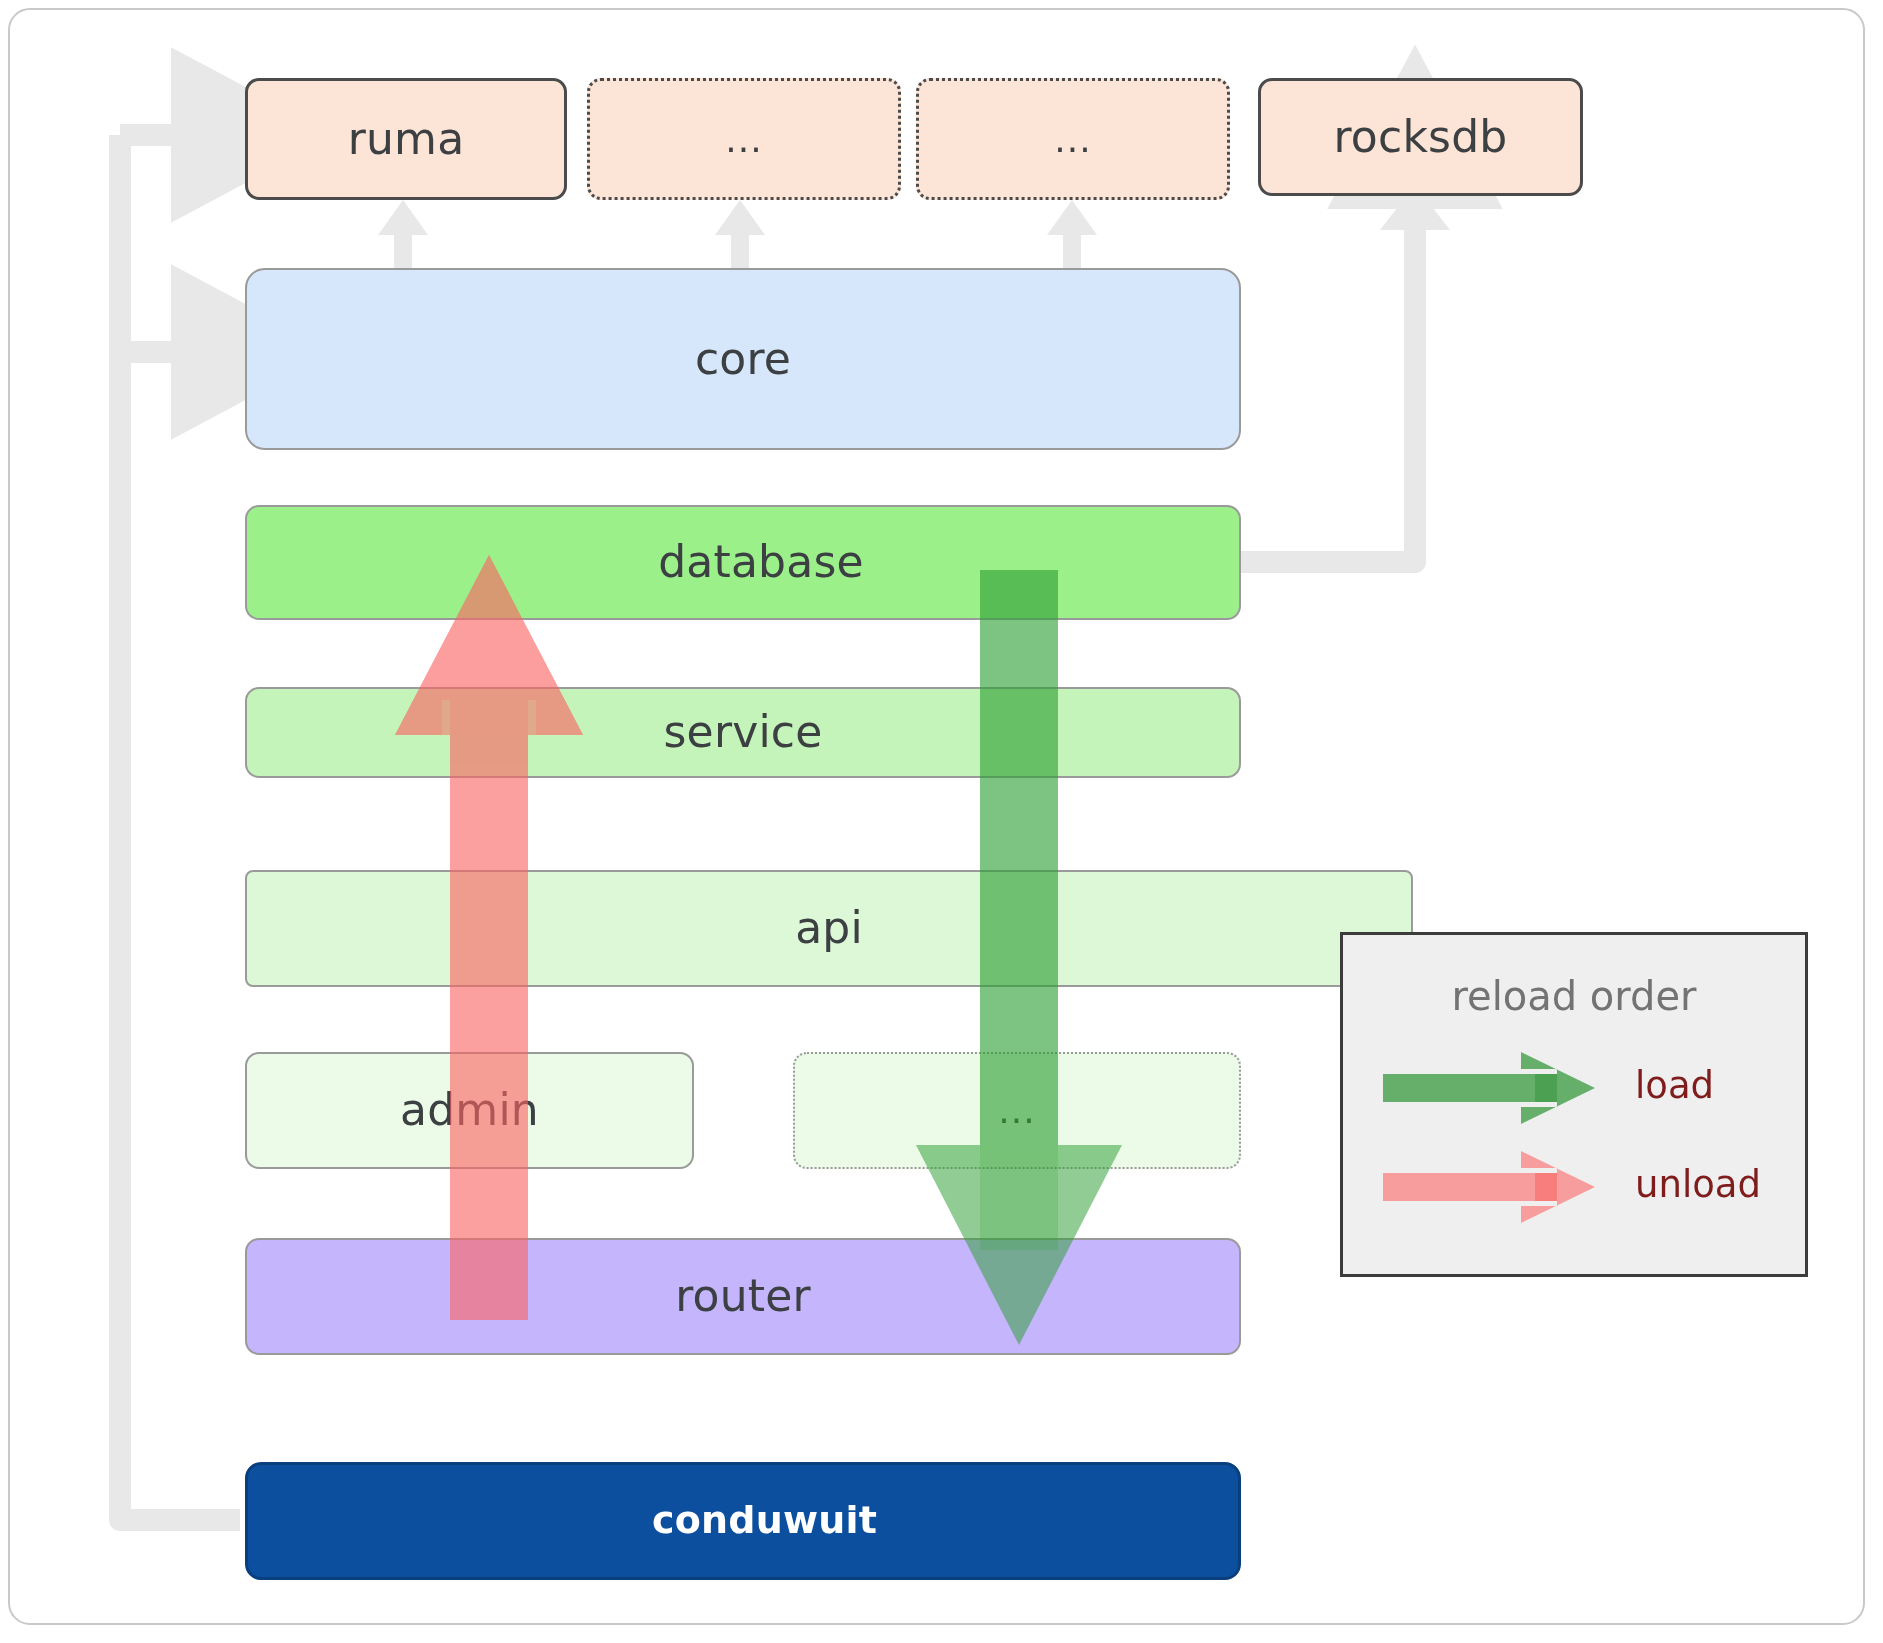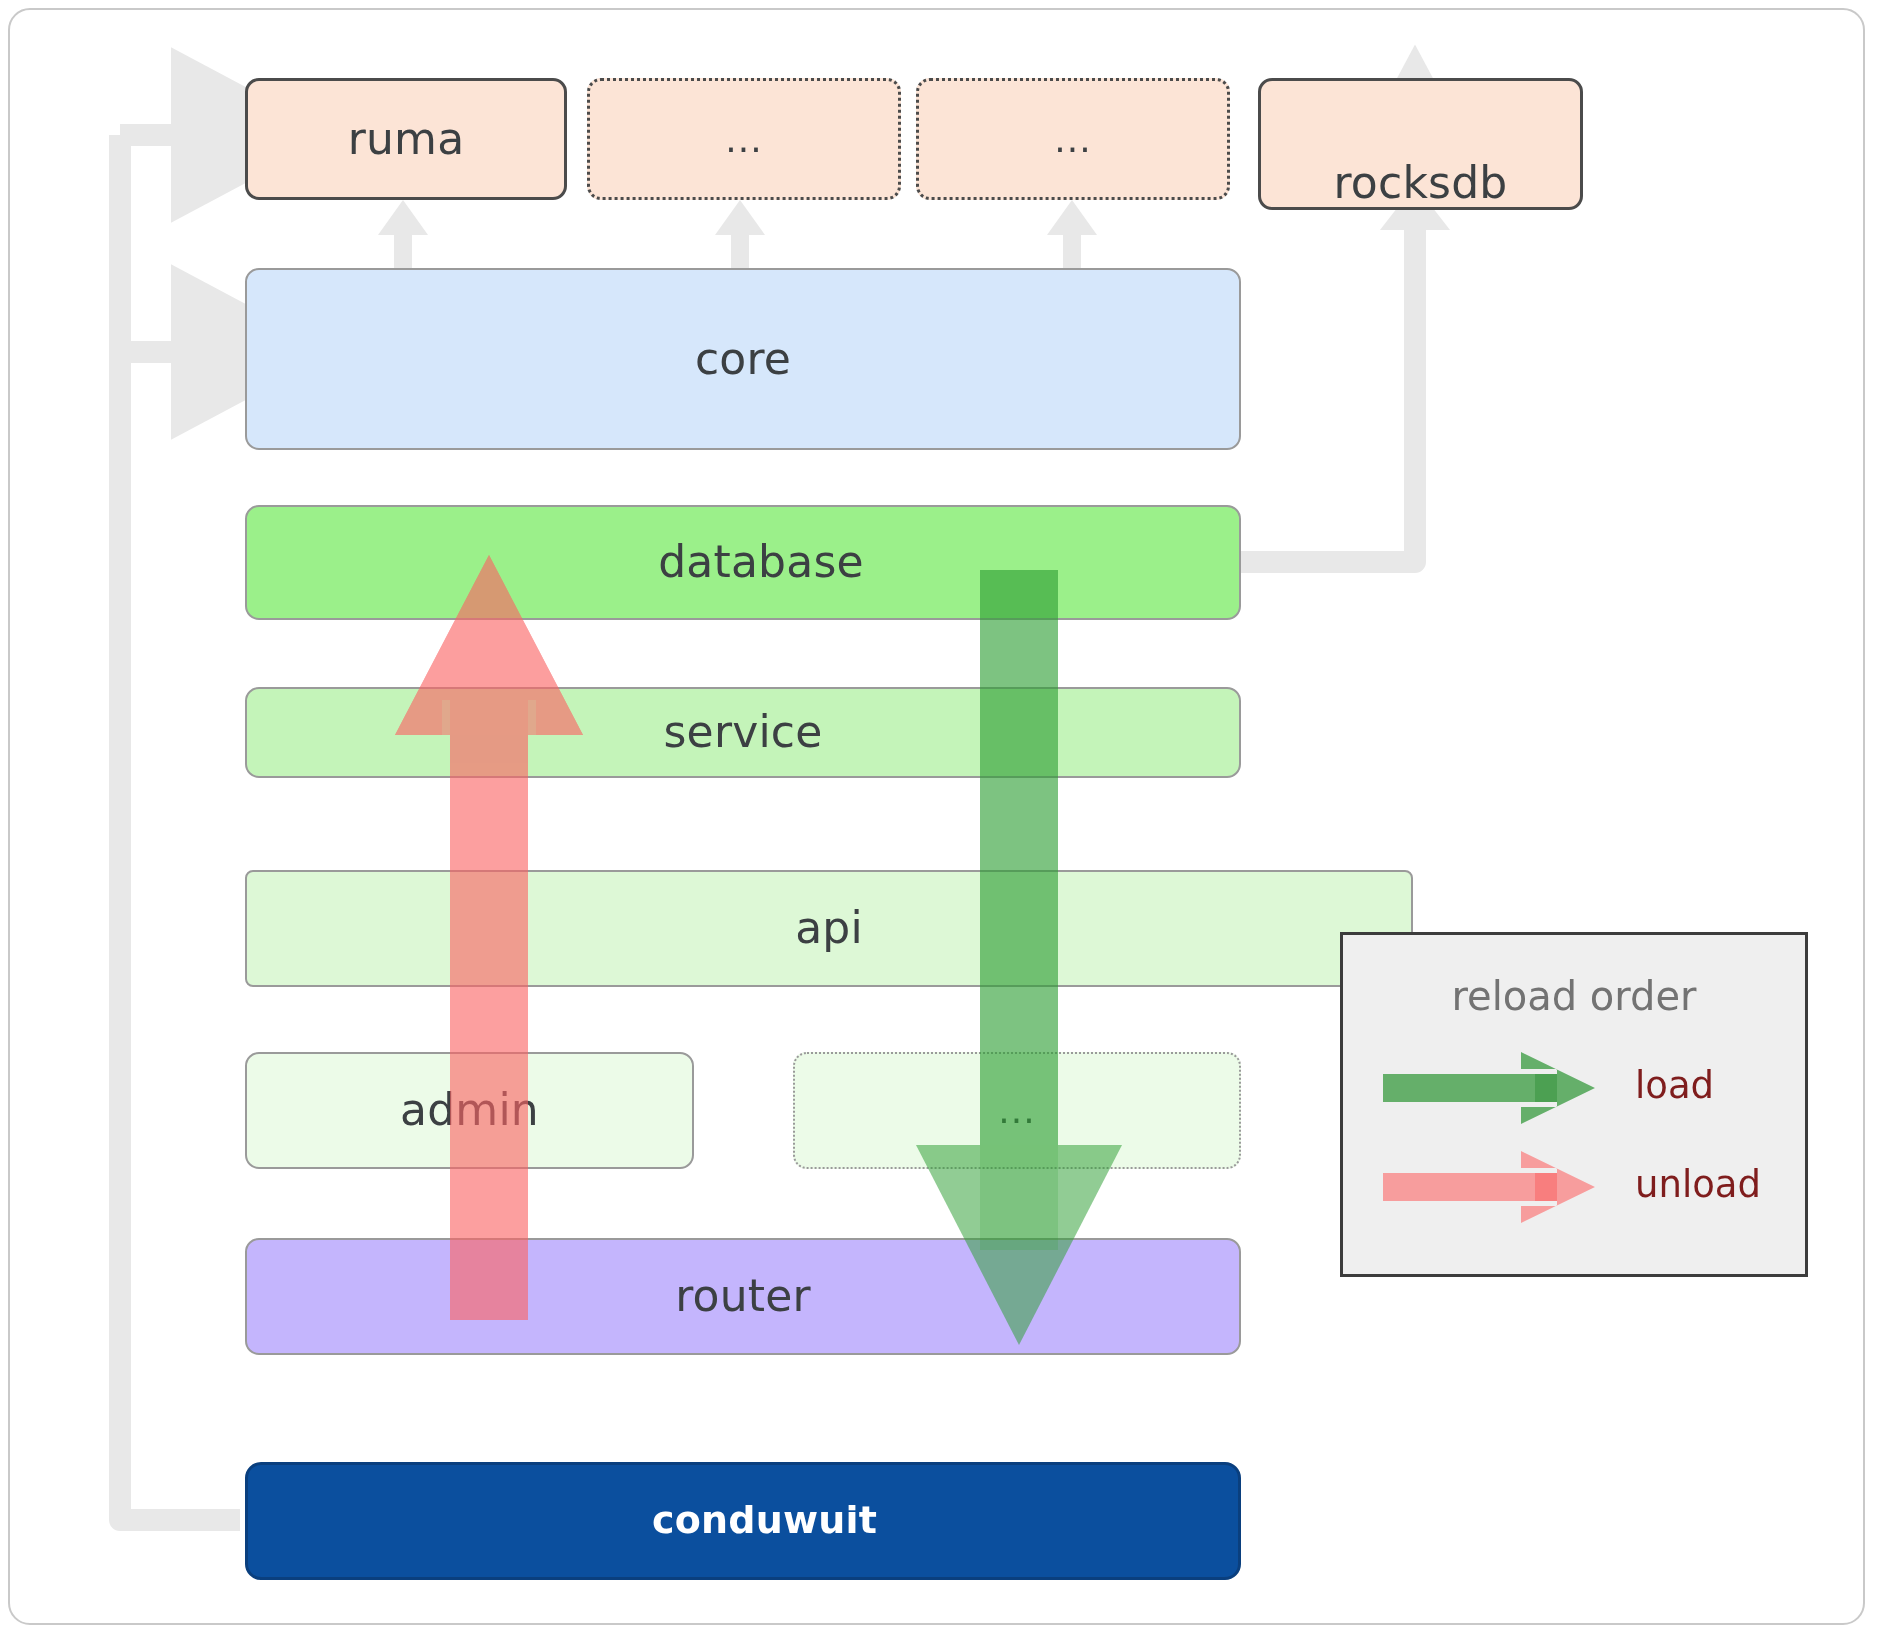--- a/index.html
+++ b/index.html
@@ -56,21 +56,21 @@
     background: #fce4d6;
     border-radius: 14px;
   }
   .crate.solid { border: 3px solid #4b4b4b; }
   .crate.dotted { border: 3px dotted #4b4b4b; }
 
   
   .core-box {
     background: #d6e7fb;
     border: 2px solid #9a9a9a;
-    border-radius: 14px;
+    border-radius: 20px;
   }
 
   
   .layer-box {
     border: 2px solid #9a9a9a;
     border-radius: 14px;
   }
   .layer-box.dotted { border: 2px dotted #9a9a9a; }
 
   
@@ -153,21 +153,21 @@
   </div>
 
   <div class="node crate dotted" style="left:587px; top:78px; width:314px; height:122px;">
     <span class="dots-label">...</span>
   </div>
 
   <div class="node crate dotted" style="left:916px; top:78px; width:314px; height:122px;">
     <span class="dots-label">...</span>
   </div>
 
-  <div class="node crate solid" style="left:1258px; top:78px; width:325px; height:132px;align-items:flex-end;">
+  <div class="node crate solid" style="left:1258px; top:78px; width:325px; height:118px;">
     <span class="node-label">rocksdb</span>
   </div>
 
   <div class="node core-box" style="left:245px; top:268px; width:996px; height:182px;">
     <span class="node-label">core</span>
   </div>
 
   <div class="node layer-box" style="left:245px; top:505px; width:996px; height:115px; background:#9bf08a;padding-left:36px;">
     <span class="node-label">database</span>
   </div>

